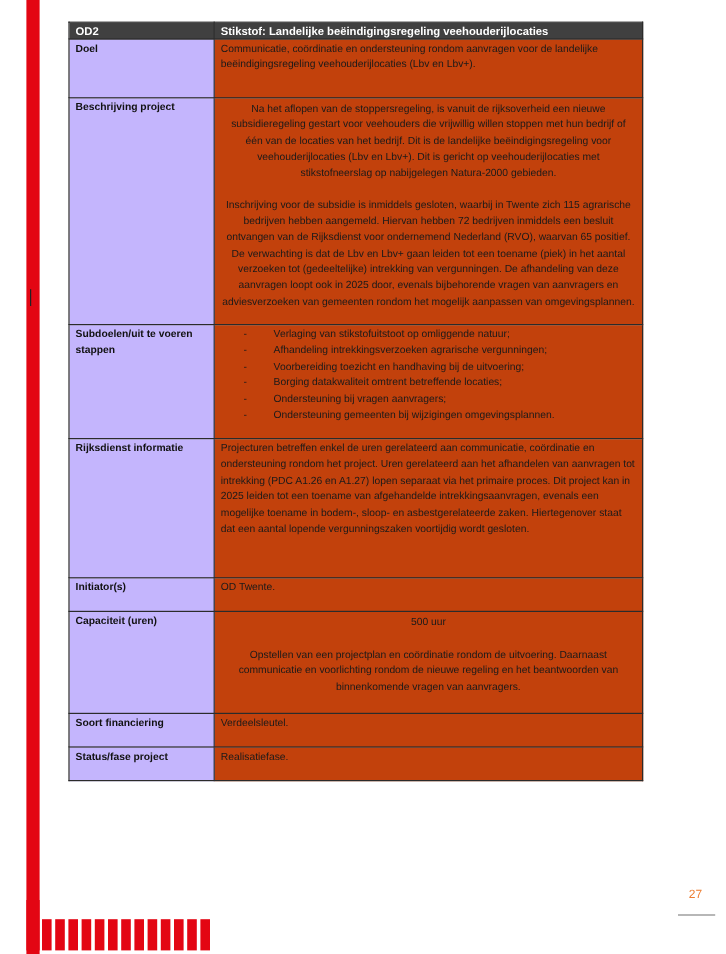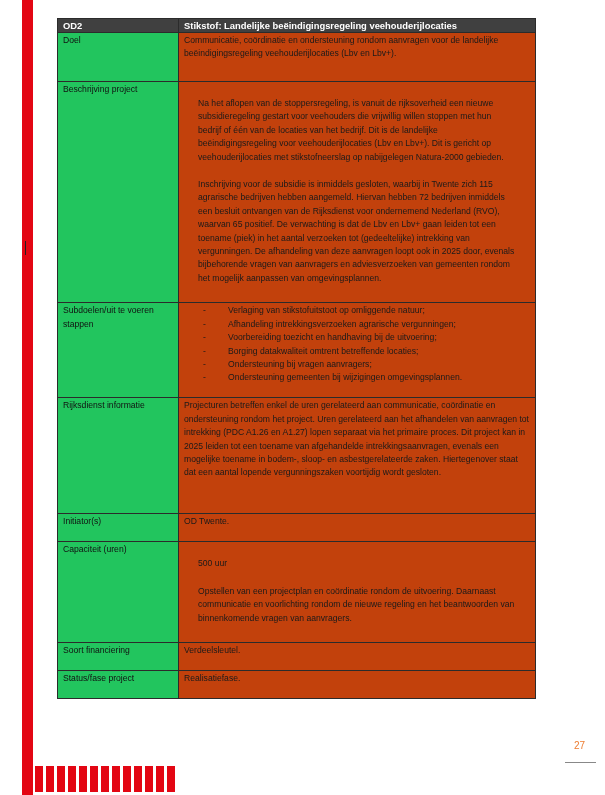--- a/index.html
+++ b/index.html
@@ -50,31 +50,31 @@
     .doc-table col.c2 { width: 357px; }
     .doc-table tr.header td {
       background: #404040;
       color: #ffffff;
       font-weight: bold;
       font-size: 9.4px;
       padding: 0 5px;
       line-height: 13px;
     }
     .doc-table td.label {
-      background: #22c55e;
-      font-weight: normal;
+      background: #c4b5fd;
+      font-weight: bold;
       color: #111;
     }
     .doc-table td.value {
       background: #c2410c;
     }
     .para + .para {
       margin-top: 13.4px;
     }
-    .para { margin: 14px; }
+    .para { margin: 1px; text-align: center; }
     ul.steps {
       list-style: none;
       margin: 0;
       padding: 0 0 0 19px;
     }
     ul.steps li {
       position: relative;
       padding-left: 25px;
     }
     ul.steps li .dash {

